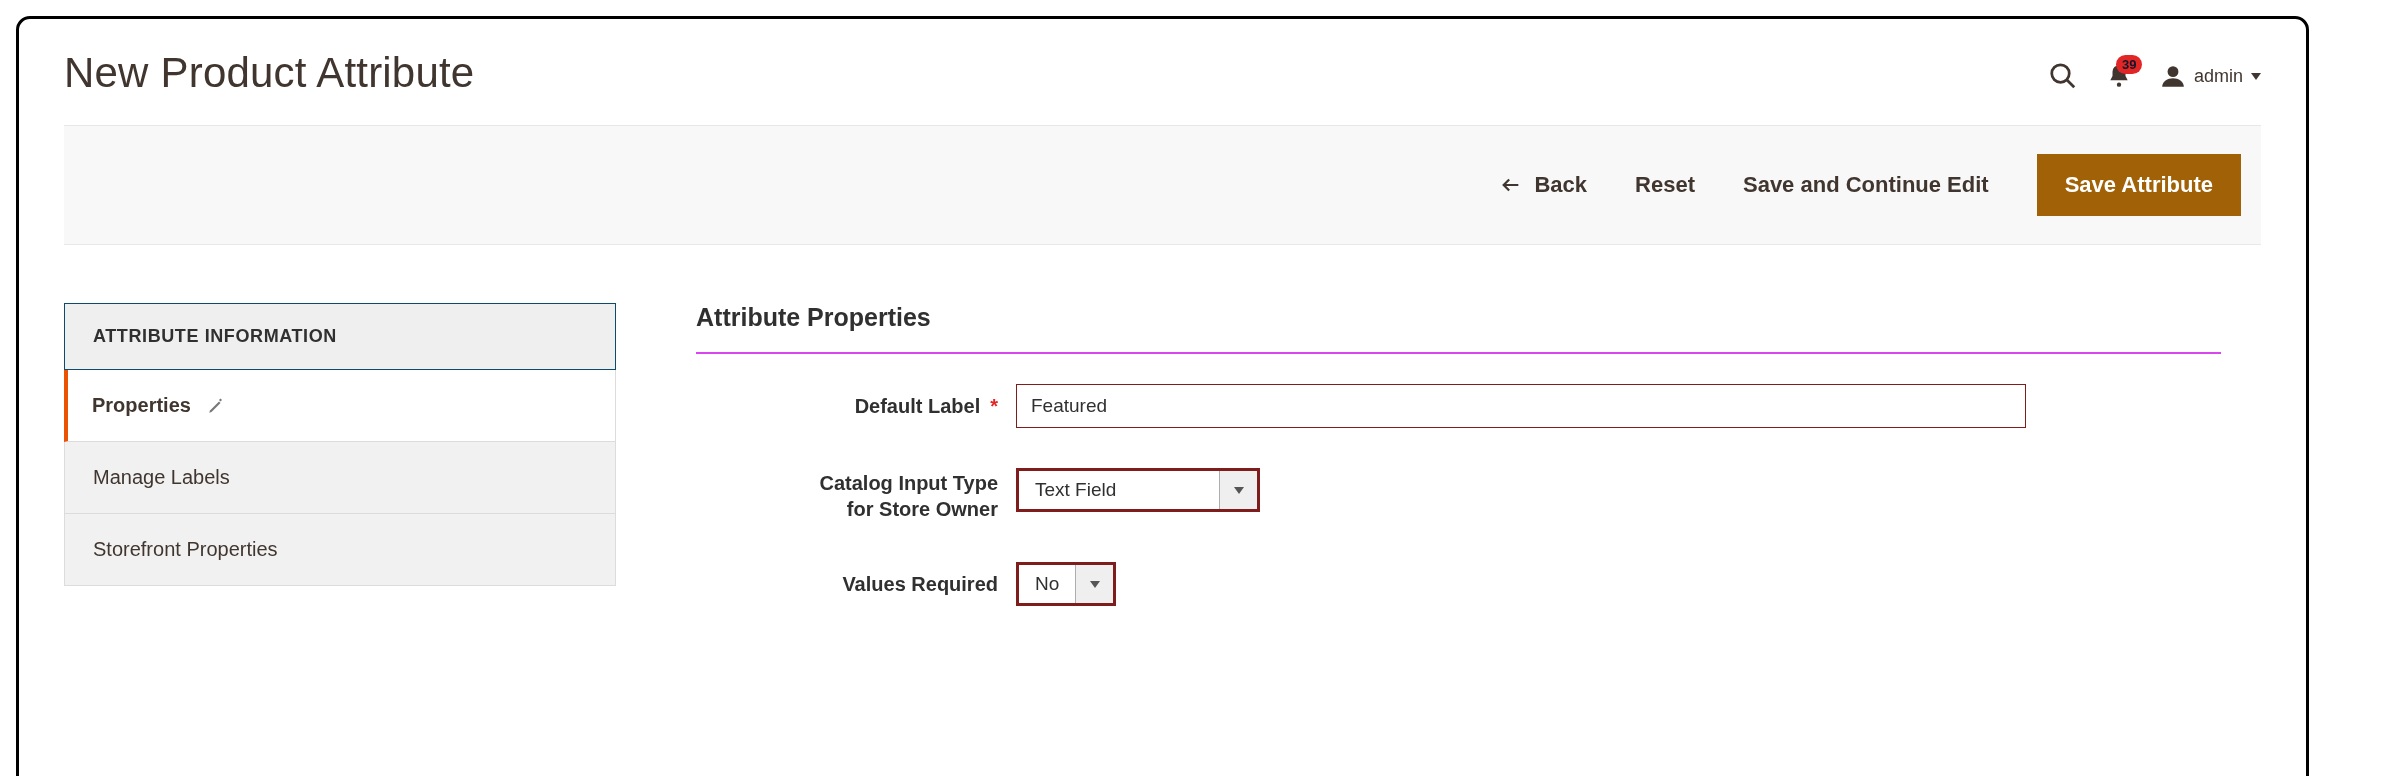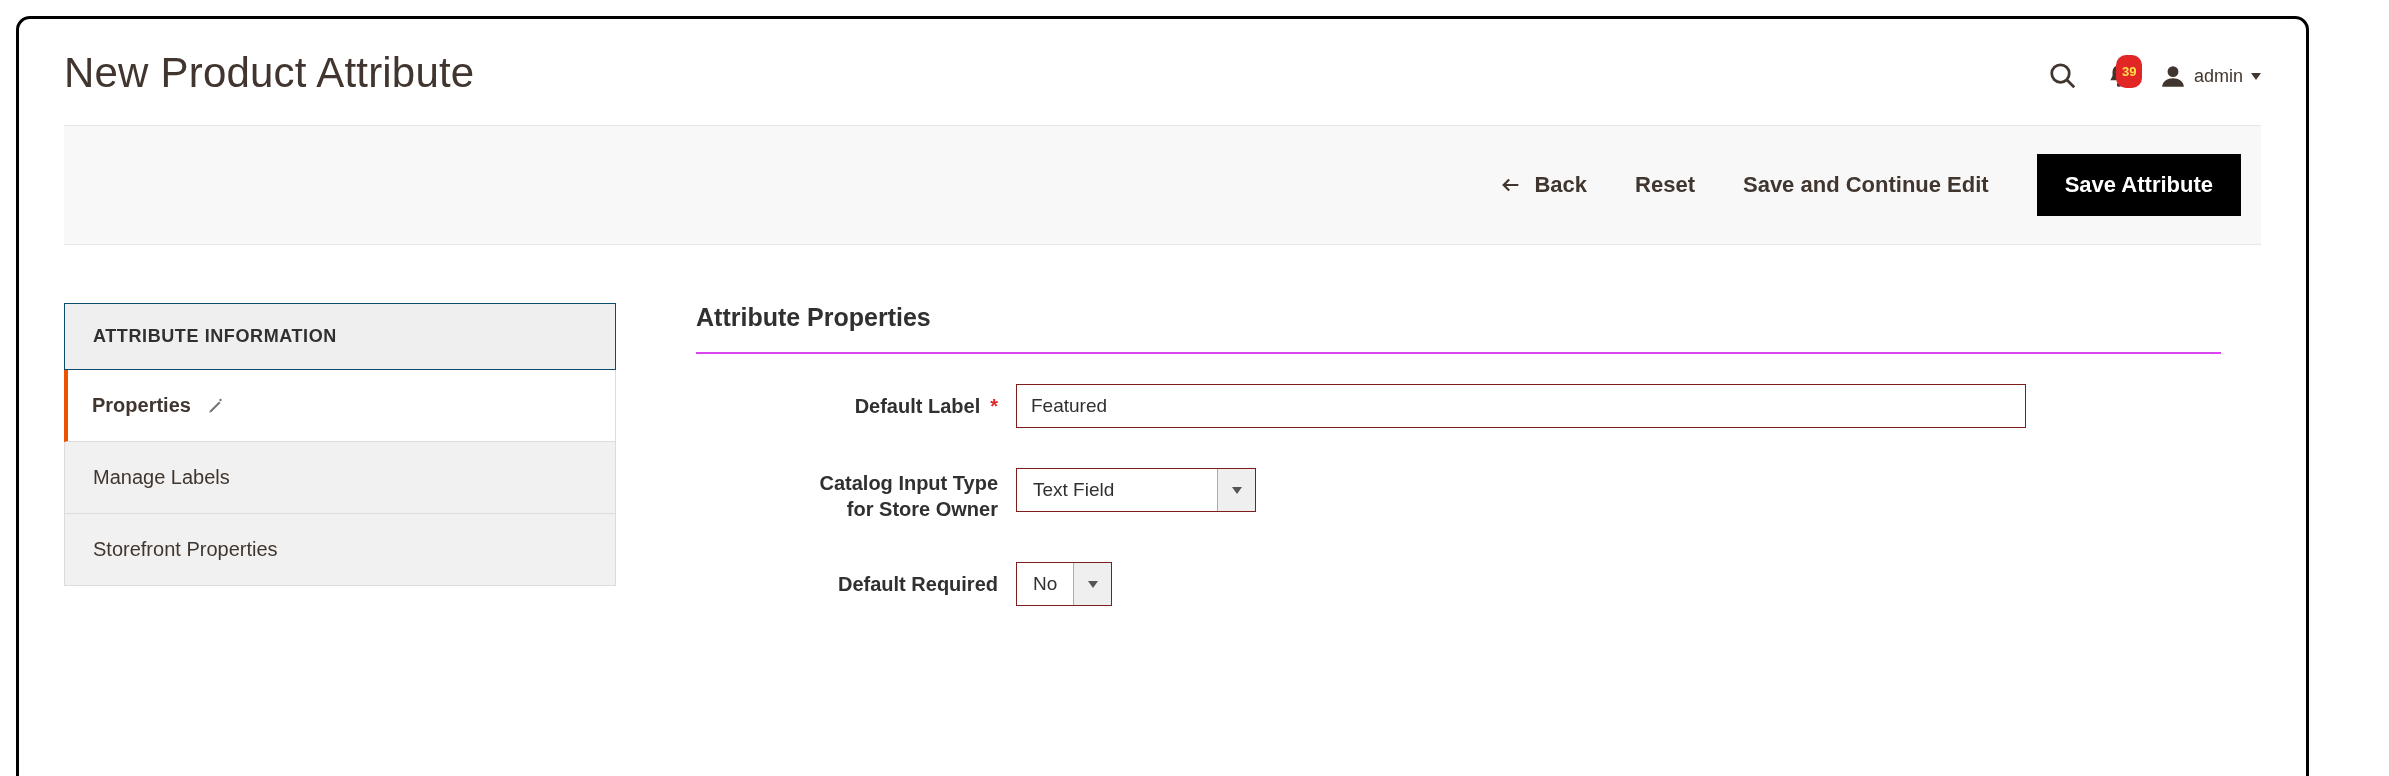--- a/index.html
+++ b/index.html
@@ -47,25 +47,25 @@
     position: relative;
   }
   .search-svg { width: 30px; height: 30px; }
   .bell-wrap { position: relative; }
   .bell-svg { width: 26px; height: 26px; }
   .badge {
     position: absolute;
     top: -8px;
     left: 10px;
     background: #e22626;
-    color: #fde047;
+    color: #0f172a;
     font-size: 13px;
     line-height: 1;
     font-weight: 600;
-    padding: 10px 6px;
+    padding: 3px 6px;
     border-radius: 10px;
     min-width: 10px;
     text-align: center;
   }
   .user-wrap { display: flex; align-items: center; gap: 8px; }
   .user-svg { width: 26px; height: 26px; }
   .user-name { font-size: 18px; color: #41362f; }
   .caret-down {
     width: 0; height: 0;
     border-left: 5px solid transparent;
@@ -86,21 +86,21 @@
   }
   .back-wrap { display:flex; align-items:center; gap:12px; cursor:pointer;text-align:right; }
   .arrow-left-svg { width: 22px; height: 22px; }
   .action-link {
     font-size: 22px;
     font-weight: 600;
     color: #41362f;
     cursor: pointer;
   }
   .primary-btn {
-    background: #000000;
+    background: #a16207;
     color: #fff;
     font-size: 22px;
     font-weight: 600;
     padding: 18px 28px;
     border: none;
     cursor: pointer;
   }
 
   .body-row {
     display: flex;
@@ -177,21 +177,21 @@
   .text-input {
     border: 1px solid #7f1d1d;
     padding: 10px 14px;
     font-size: 19px;
     width: 1010px;
     height: 44px;
     color: #303030;
   }
   .select-wrap {
     display: inline-flex;
-    border: 1px solid #7f1d1d;
+    border: 3px solid #7f1d1d;
     height: 44px;
     align-items: stretch;
   }
   .select-value {
     padding: 0 16px;
     display:flex;
     align-items:center;
     font-size: 19px;
     color: #303030;
     background:#fff;
@@ -296,21 +296,21 @@
           <div class="select-wrap wide">
             <div class="select-value">Text Field</div>
             <div class="select-btn">
                 <span class="tri-down"></span>
               </div>
           </div>
         </div>
 
         <div class="form-row">
           <div class="form-label-wrap">
-            <span>Default Required</span>
+            <span>Values Required</span>
           </div>
           <div class="select-wrap narrow">
             <div class="select-value">No</div>
             <div class="select-btn">
                 <span class="tri-down"></span>
               </div>
           </div>
         </div>
       </div>
     </div>

